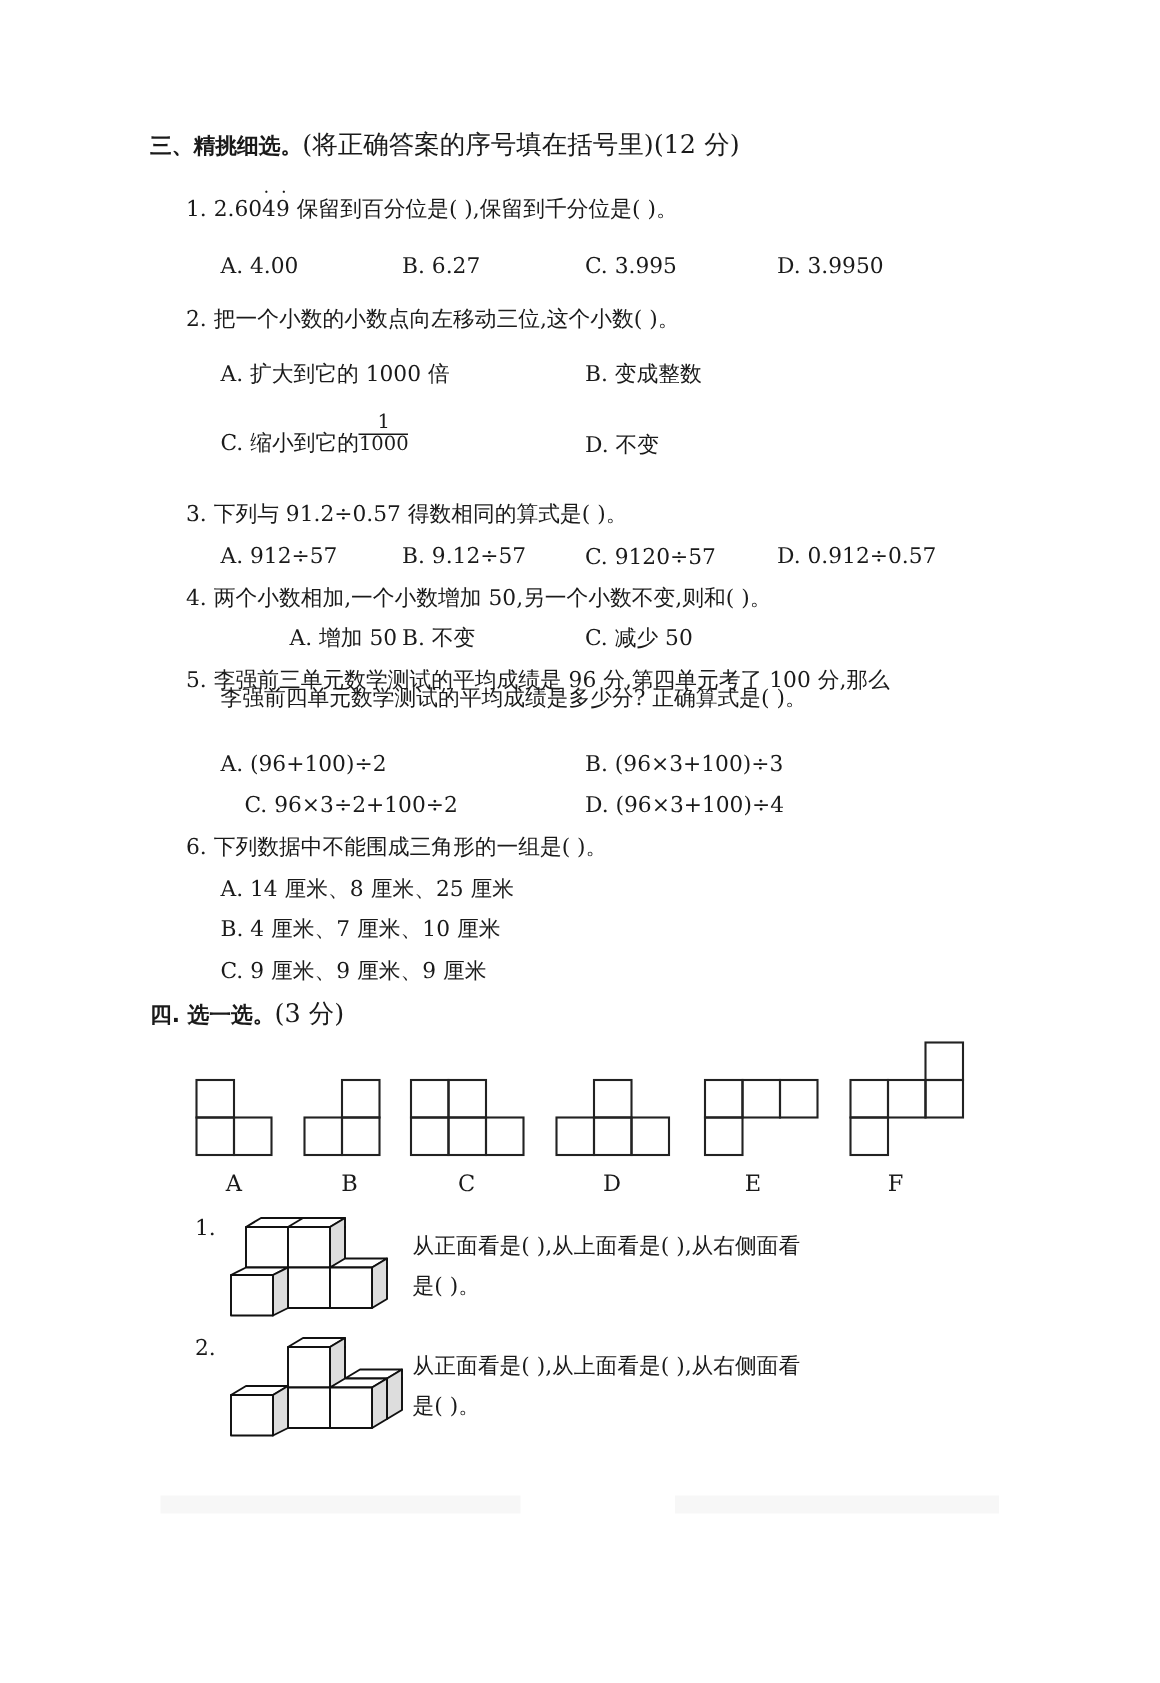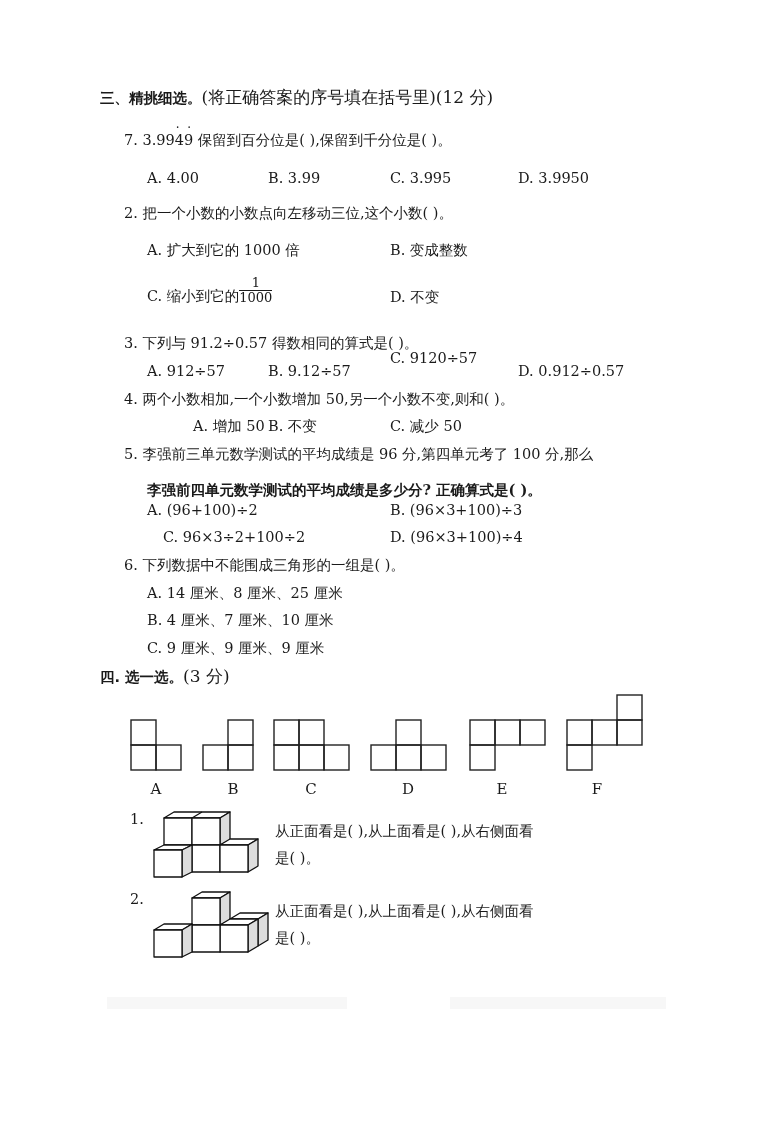--- a/index.html
+++ b/index.html
@@ -18,48 +18,48 @@
   .foot { position:absolute; background:#f7f7f7; height:12px; }
 </style>
 </head>
 <body>
 
 <div class="abs hdr" style="left:100px; top:87px;">
   <span>三、精挑细选。</span><span class="note">(将正确答案的序号填在括号里)(12 分)</span>
 </div>
 
 <div class="abs t" style="left:124px; top:130px;">
-  <span>7. 3.99</span><span style="position:relative;"><span class="dots" style="left:1px; top:-8px;">· ·</span><span>49</span></span><span> 保留到百分位是(      ),保留到千分位是(      )。</span>
+  <span>1. 2.60</span><span style="position:relative;"><span class="dots" style="left:1px; top:-8px;">· ·</span><span>49</span></span><span> 保留到百分位是(      ),保留到千分位是(      )。</span>
 </div>
 <div class="abs t" style="left:147px; top:168px;">A. 4.00</div>
-<div class="abs t" style="left:268px; top:168px;">B. 3.99</div>
+<div class="abs t" style="left:268px; top:168px;">B. 6.27</div>
 <div class="abs t" style="left:390px; top:168px;text-align:right;">C. 3.995</div>
 <div class="abs t" style="left:518px; top:168px;">D. 3.9950</div>
 
 <div class="abs t" style="left:124px; top:203px;">2. 把一个小数的小数点向左移动三位,这个小数(      )。</div>
 <div class="abs t" style="left:147px; top:240px;">A.  扩大到它的 1000 倍</div>
 <div class="abs t" style="left:390px; top:240px;">B.  变成整数</div>
 <div class="abs t" style="left:147px; top:286px;">
   <span>C.  缩小到它的</span><span class="frac" style="margin-top:-14px;"><span class="num">1</span><span class="den">1000</span></span>
 </div>
 <div class="abs t" style="left:390px; top:287px;">D.  不变</div>
 
 <div class="abs t" style="left:124px; top:333px;">3. 下列与 91.2÷0.57 得数相同的算式是(      )。</div>
 <div class="abs t" style="left:147px; top:361px;">A. 912÷57</div>
 <div class="abs t" style="left:268px; top:361px;">B. 9.12÷57</div>
-<div class="abs t" style="left:390px; top:348px;">C. 9120÷57</div>
+<div class="abs t" style="left:390px; top:362px;">C. 9120÷57</div>
 <div class="abs t" style="left:518px; top:361px;">D. 0.912÷0.57</div>
 
 <div class="abs t" style="left:124px; top:389px;">4. 两个小数相加,一个小数增加 50,另一个小数不变,则和(      )。</div>
 <div class="abs t" style="left:147px; top:416px;margin-left:46px;">A. 增加 50</div>
 <div class="abs t" style="left:268px; top:416px;">B. 不变</div>
 <div class="abs t" style="left:390px; top:416px;">C. 减少 50</div>
 
 <div class="abs t" style="left:124px; top:444px;">5. 李强前三单元数学测试的平均成绩是 96 分,第四单元考了 100 分,那么</div>
-<div class="abs t" style="left:147px; top:480px;font-weight:bold;">李强前四单元数学测试的平均成绩是多少分? 正确算式是(      )。</div>
+<div class="abs t" style="left:147px; top:456px;">李强前四单元数学测试的平均成绩是多少分? 正确算式是(      )。</div>
 <div class="abs t" style="left:147px; top:500px;">A. (96+100)÷2</div>
 <div class="abs t" style="left:390px; top:500px;">B. (96×3+100)÷3</div>
 <div class="abs t" style="left:147px; top:527px;margin-left:16px;">C. 96×3÷2+100÷2</div>
 <div class="abs t" style="left:390px; top:527px;">D. (96×3+100)÷4</div>
 
 <div class="abs t" style="left:124px; top:555px;">6. 下列数据中不能围成三角形的一组是(      )。</div>
 <div class="abs t" style="left:147px; top:583px;">A. 14 厘米、8 厘米、25 厘米</div>
 <div class="abs t" style="left:147px; top:610px;">B. 4 厘米、7 厘米、10 厘米</div>
 <div class="abs t" style="left:147px; top:638px;">C. 9 厘米、9 厘米、9 厘米</div>
 

